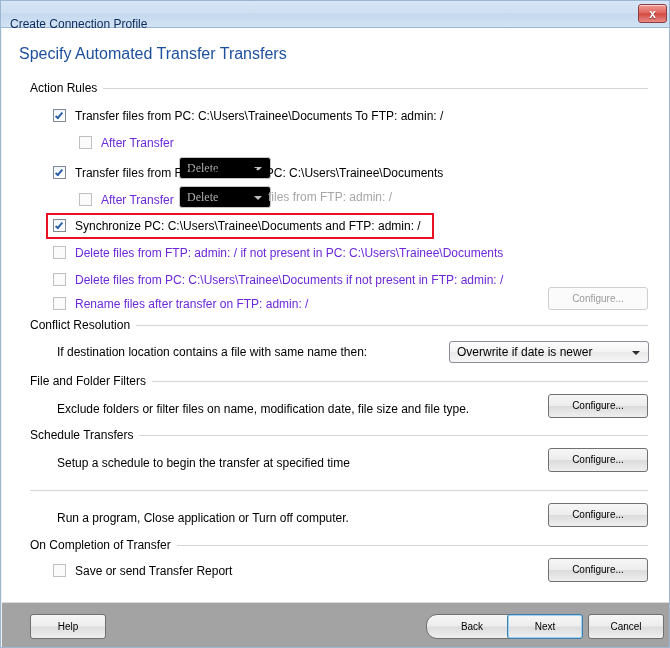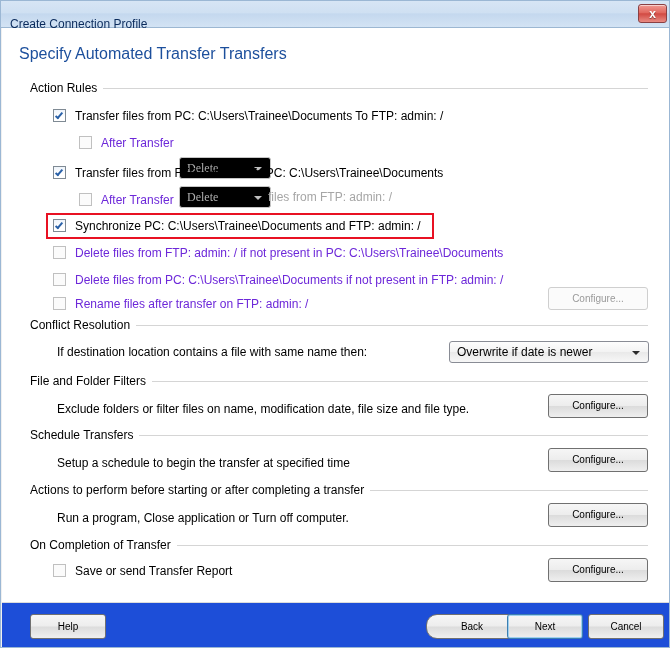--- a/index.html
+++ b/index.html
@@ -220,21 +220,21 @@
     border-color: #3c7fb1;
     box-shadow: 0 0 0 1px #9fd0f0 inset;
   }
 
   
   .footer {
     position: absolute;
     left: 1px; top: 601px;
     width: 668px;
     height: 46px;
-    background: #1d4ed8;
+    background: #a3a3a3;
     border-top: 1px solid #dcdcdc;
   }
 
   
   .highlight-box {
     position: absolute;
     box-sizing: border-box;
     border: 2px solid #e81123;
     pointer-events: none;
   }
@@ -338,21 +338,20 @@
       <div class="glabel">Schedule Transfers</div>
       <div class="gline"></div>
     </div>
 
     <div class="plain-text" style="left:55px; top:428px;">Setup a schedule to begin the transfer at specified time</div>
     <div class="btn" style="left:546px; top:420px; width:100px; height:24px;">
       <span>Configure...</span>
     </div>
 
     <div class="group" style="top:455px;">
-      <div class="glabel">Actions to perform before starting or after completing a transfer</div>
       <div class="gline"></div>
     </div>
 
     <div class="plain-text" style="left:55px; top:483px;">Run a program, Close application or Turn off computer.</div>
     <div class="btn" style="left:546px; top:475px; width:100px; height:24px;">
       <span>Configure...</span>
     </div>
 
     <div class="group" style="top:510px;">
       <div class="glabel">On Completion of Transfer</div>

